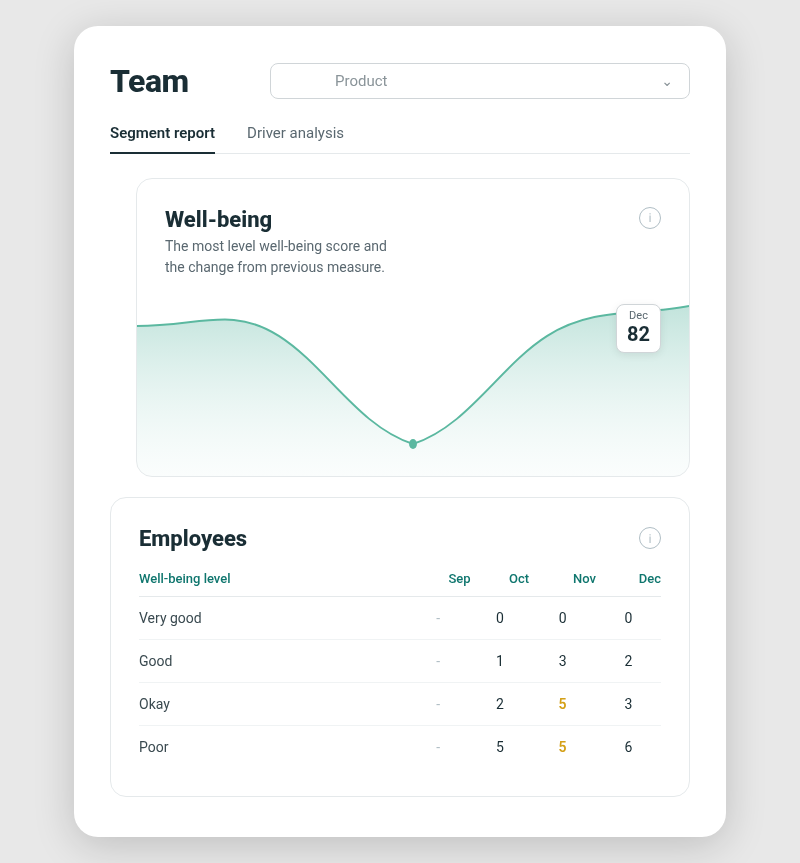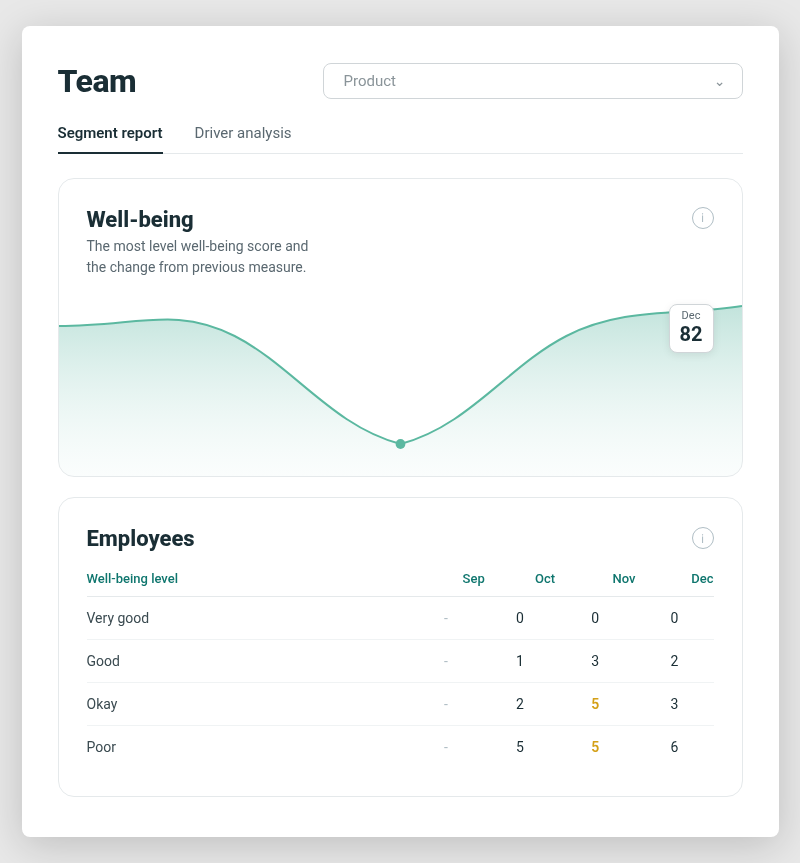--- a/index.html
+++ b/index.html
@@ -5,23 +5,23 @@
     * { box-sizing: border-box; margin: 0; padding: 0; }
     body {
       background: #e8e8e8;
       display: flex;
       justify-content: center;
       align-items: center;
       min-height: 100vh;
       font-family: -apple-system, BlinkMacSystemFont, 'Segoe UI', Roboto, sans-serif;
     }
     .phone-frame {
-      width: 757px;
-      background: #fff;
-      border-radius: 8px;
+      width: 652px;
+      background: #fff;
+      border-radius: 24px;
       box-shadow: 0 8px 40px rgba(0,0,0,0.18);
       padding: 36px 36px 40px 36px;
       overflow: hidden;
     }
     
     .header {
       display: flex;
       align-items: center;
       justify-content: space-between;
       margin-bottom: 24px;
@@ -39,20 +39,21 @@
       border-radius: 8px;
       padding: 8px 16px 8px 20px;
       width: 420px;
       justify-content: space-between;
       cursor: pointer;
       background: #fff;
     }
     .product-label {
       color: #8a9499;
       font-size: 15px;
+      margin-left: 44px;
     }
     .chevron-icon {
       color: #8a9499;
       font-size: 14px;
     }
     
     .tabs {
       display: flex;
       gap: 32px;
       border-bottom: 1.5px solid #e5e9eb;
@@ -72,20 +73,21 @@
       border-bottom: 2.5px solid #1a2e35;
     }
     
     .card {
       border: 1.5px solid #e5e9eb;
       border-radius: 16px;
       padding: 28px 28px 0 28px;
       margin-bottom: 20px;
       overflow: hidden;
       background: #fff;
+      margin-left: 26px;
     }
     .card-header {
       display: flex;
       justify-content: space-between;
       align-items: flex-start;
       margin-bottom: 4px;
     }
     .card-title {
       font-size: 22px;
       font-weight: 800;

